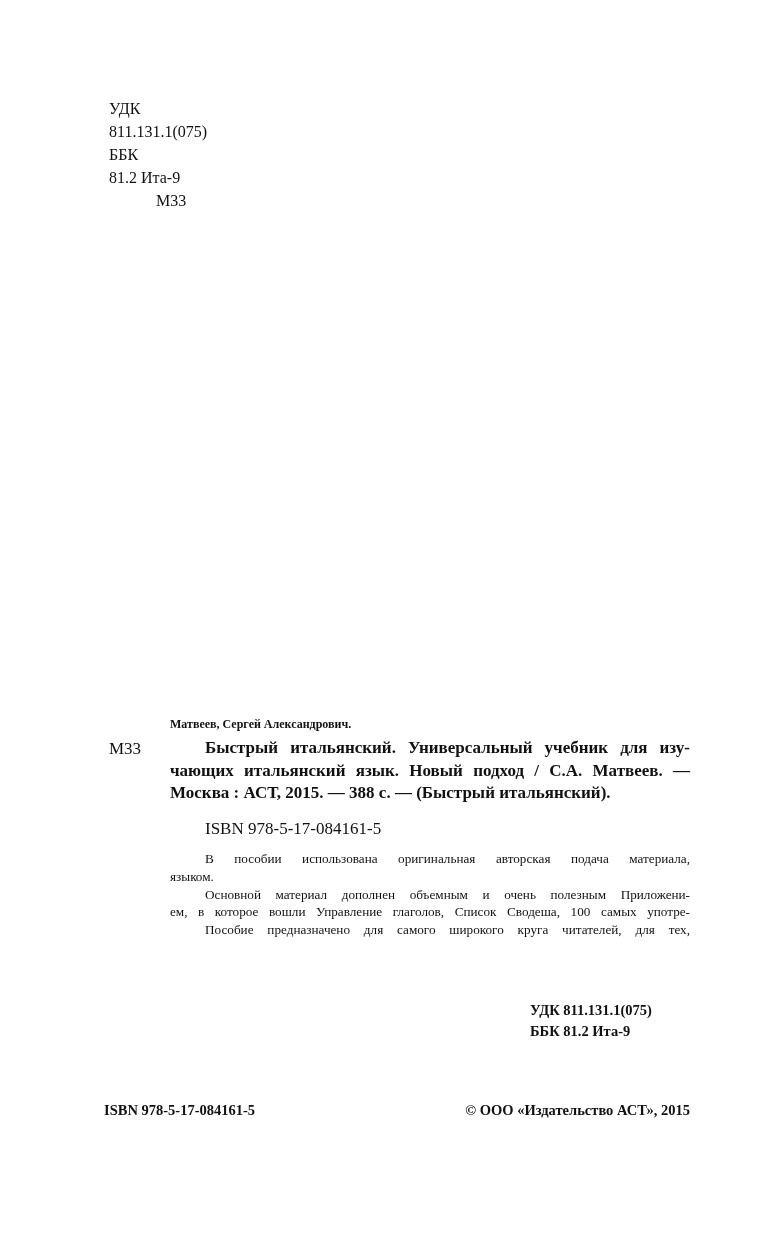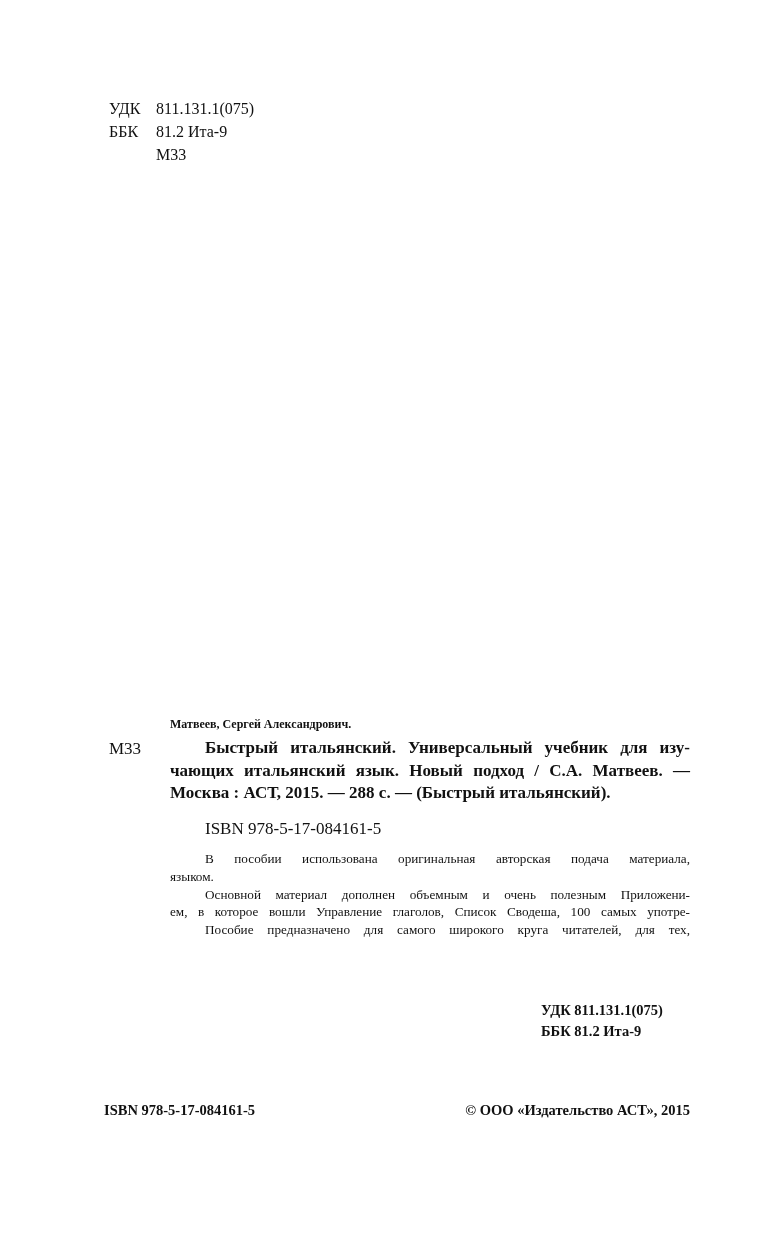--- a/index.html
+++ b/index.html
@@ -2,39 +2,39 @@
 <html><head>
 <meta charset="utf-8">
 <style>
   html, body { margin: 0; padding: 0; background: #ffffff; }
   body {
     width: 768px; height: 1241px; position: relative; overflow: hidden;
     font-family: "Liberation Serif", "DejaVu Serif", serif; color: #111111;
   }
   .abs { position: absolute; white-space: nowrap; }
   .top-codes { left: 109px; top: 97px; font-size: 16px; line-height: 23px; }
-  .top-codes .row { display: flex; }
+  .top-codes .row { display: flex; flex-direction: column; }
   .top-codes .lbl { width: 47px; }
   .top-codes .indent { padding-left: 47px; }
 
   .author { left: 170px; top: 714px; font-size: 12px; font-weight: bold; line-height: 20px; }
   .m33 { left: 109px; top: 738px; font-size: 17px; line-height: 22px; }
   .biblio { left: 170px; top: 737px; width: 520px; font-size: 17px; line-height: 22.5px; font-weight: bold; }
   .biblio .line { display: block; white-space: nowrap; text-align: justify; text-align-last: justify; }
   .biblio .line.first { padding-left: 35px; }
   .biblio .line.last { text-align-last: left; }
 
   .isbn-mid { left: 205px; top: 818px; font-size: 17px; line-height: 22px; }
 
   .annot { left: 170px; top: 850px; width: 520px; font-size: 13.2px; line-height: 17.8px; }
   .annot .line { display: block; white-space: nowrap; text-align: justify; text-align-last: justify; }
   .annot .line.ind { padding-left: 35px; }
   .annot .line.last { text-align-last: left; }
 
-  .codes-right { left: 541px; top: 1000px; font-size: 14.5px; font-weight: bold; line-height: 21px; }
+  .codes-right { left: 530px; top: 1000px; font-size: 14.5px; font-weight: bold; line-height: 21px; }
 
   .footer-isbn { left: 104px; top: 1102px; font-size: 14.5px; font-weight: bold; }
   .footer-copy { right: 78px; top: 1102px; font-size: 14.5px; font-weight: bold; }
 </style>
 </head>
 <body>
 
 <div class="abs top-codes">
   <div class="row">
     <span class="lbl">УДК</span>
@@ -46,21 +46,21 @@
   </div>
   <div class="indent">М33</div>
 </div>
 
 <div class="abs author">Матвеев, Сергей Александрович.</div>
 <div class="abs m33">М33</div>
 
 <div class="abs biblio">
   <span class="line first">Быстрый итальянский. Универсальный учебник для изу-</span>
   <span class="line">чающих итальянский язык. Новый подход / С.А. Матвеев. —</span>
-  <span class="line last">Москва : АСТ, 2015. — 288 с. — (Быстрый итальянский).</span>
+  <span class="line last">Москва : АСТ, 2015. — 388 с. — (Быстрый итальянский).</span>
 </div>
 
 <div class="abs isbn-mid">ISBN 978-5-17-084161-5</div>
 
 <div class="abs annot">
   <span class="line ind">В пособии использована оригинальная авторская подача материала,</span>
   <span class="line last">языком.</span>
   <span class="line ind">Основной материал дополнен объемным и очень полезным Приложени-</span>
   <span class="line">ем, в которое вошли Управление глаголов, Список Сводеша, 100 самых употре-</span>
   <span class="line ind">Пособие предназначено для самого широкого круга читателей, для тех,</span>

